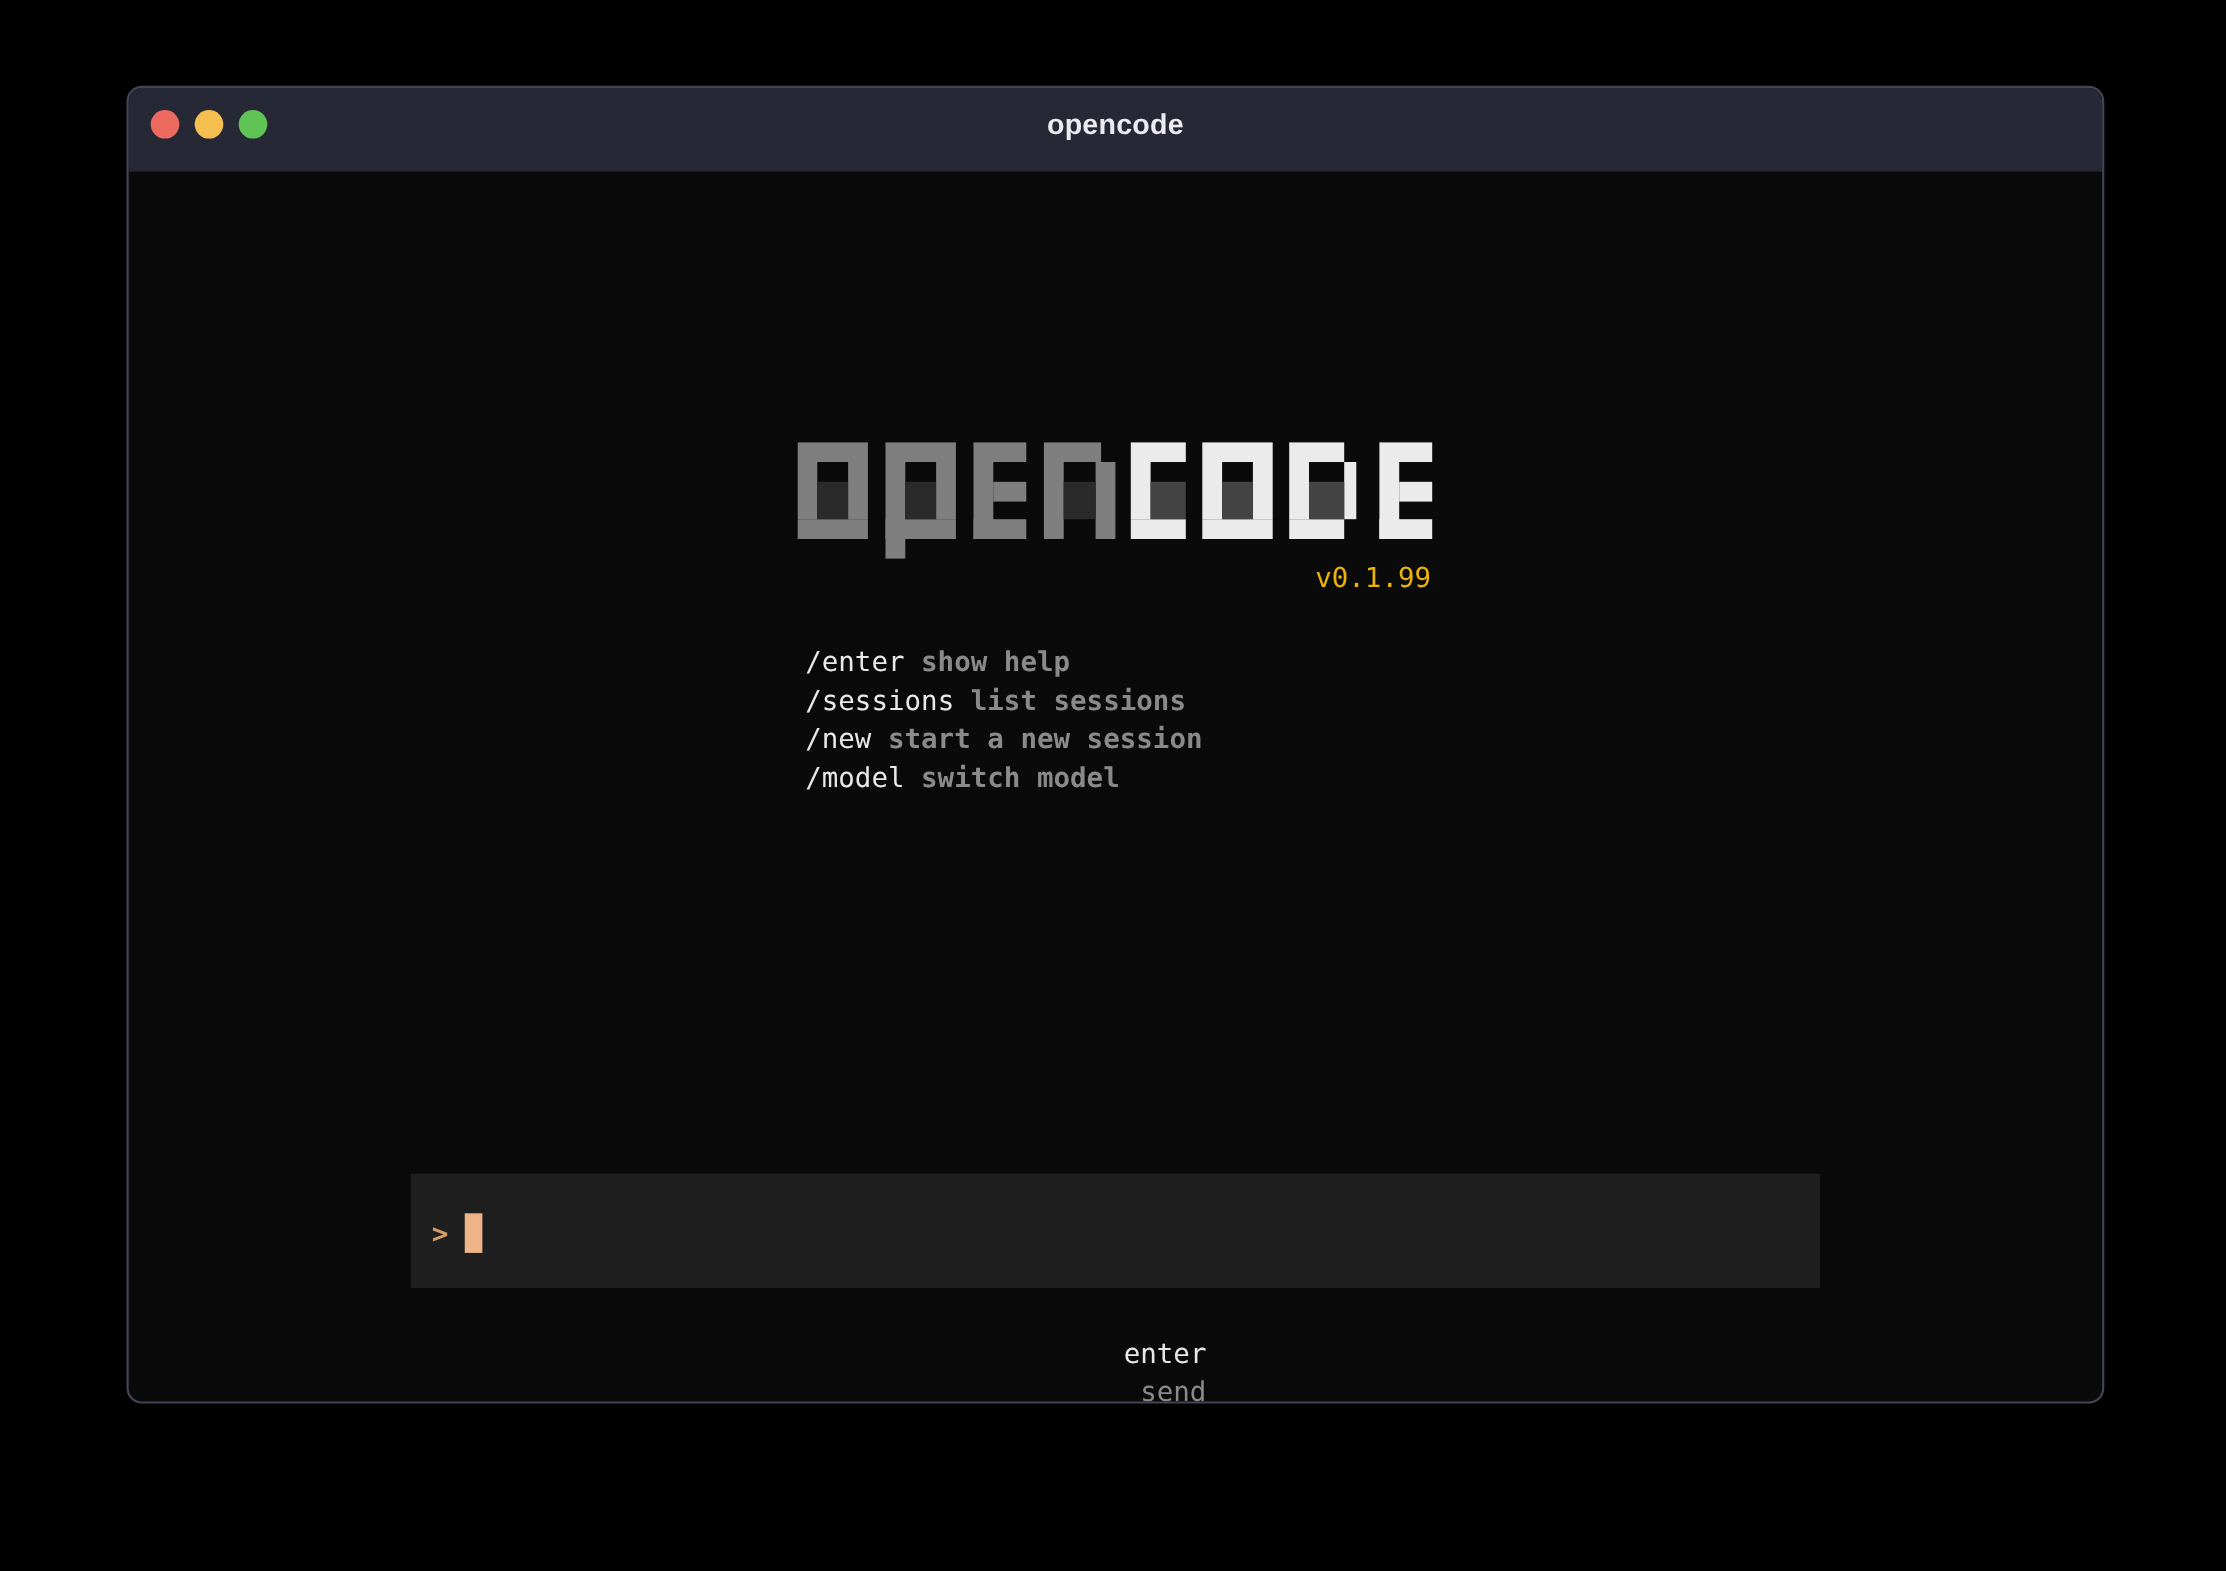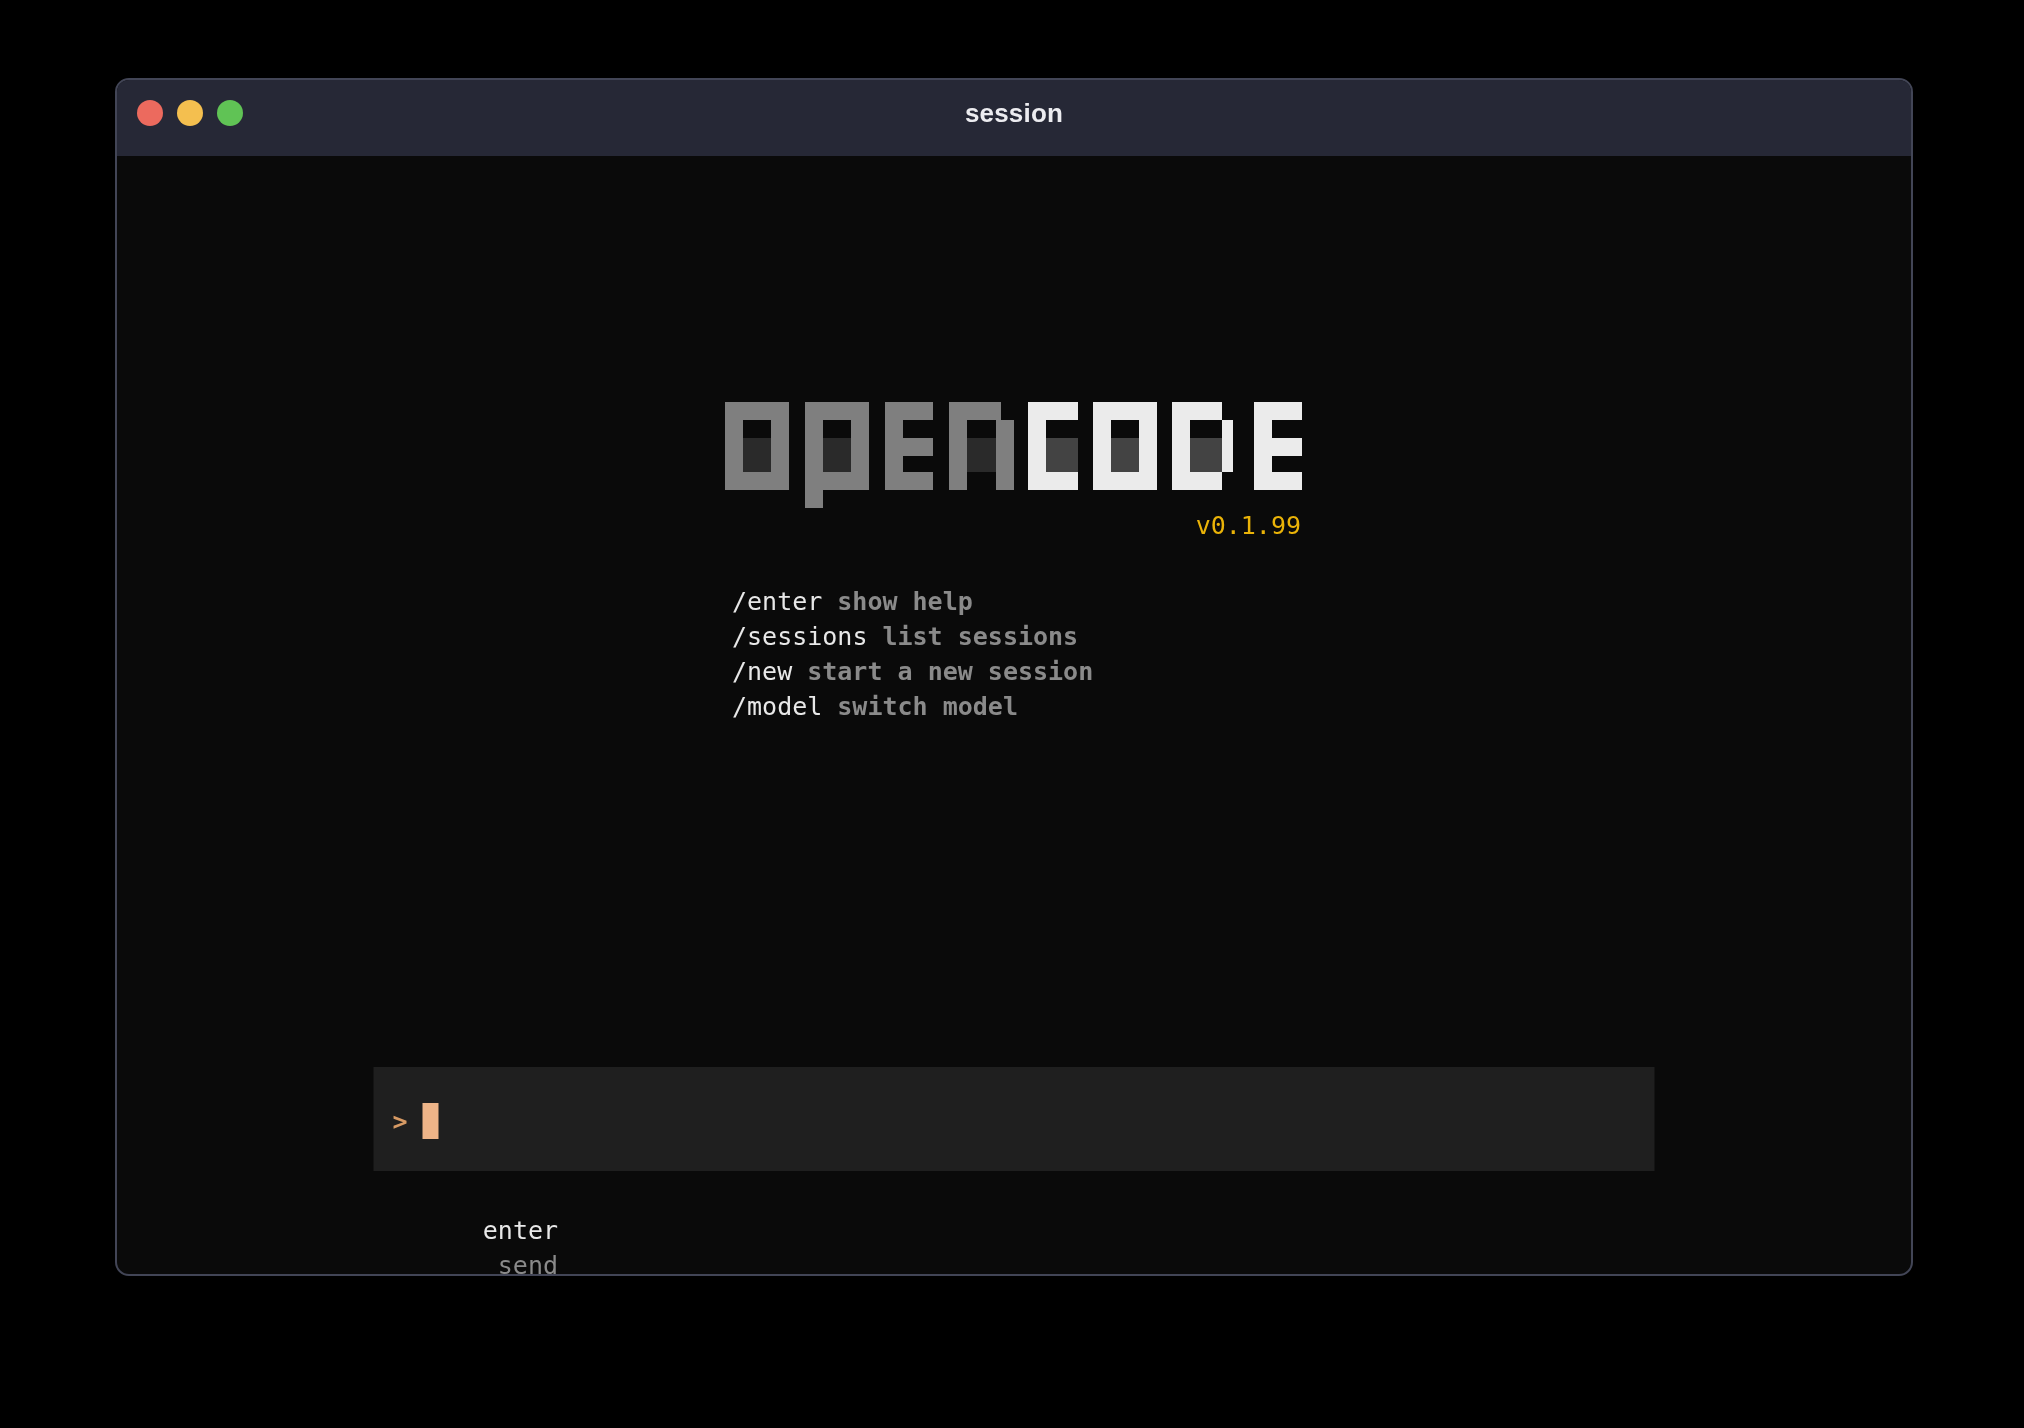--- a/index.html
+++ b/index.html
@@ -40,40 +40,40 @@
   .cmd-row .desc { color:#8a8a8a; margin-left:15px;font-weight:bold; }
   .input-box {
     position:absolute; top:987px; left:50%; transform:translateX(-50%);
     width:1281px; height:104px; background:var(--input-bg,#1f1f1f);
   }
   .prompt-line { position:absolute; left:19px; top:36px; height:36px; display:flex; align-items:center; }
   .prompt-char { color:var(--prompt-orange,#d79a64); font-size:25px; font-weight:bold; }
   .cursor { width:16px; height:36px; margin-left:15px; background:var(--cursor-peach,#eeb488); }
   .footer {
     position:absolute; top:1098px; left:50%; transform:translateX(-50%);
-    width:1281px; padding:0 19px; display:flex; justify-content:flex-start;
+    width:1281px; padding:0 19px; display:flex; justify-content:center;
     font-size:25px; line-height:35px; white-space:pre;
   }
   .footer .white { color:#e8e8e8; }
   .footer .gray  { color:#8a8a8a; }
   .footer-left .gray { margin-left:15px; }
   .footer-right .white { margin-left:15px; }
 </style>
 </head>
 <body>
 
 <div class="window">
 
   <div class="titlebar">
     <div class="traffic">
       <span class="light red"></span>
       <span class="light yellow"></span>
       <span class="light green"></span>
     </div>
-    <div class="title">session</div>
+    <div class="title">opencode</div>
   </div>
 
   <div class="logo-wrap">
     <svg class="logo-svg" viewBox="0 0 578 106">
 
       <g fill="#7f7f7f">
 
         <rect x="0" y="0" width="64" height="18"></rect>
           <rect x="0" y="18" width="18" height="52"></rect>
           <rect x="46" y="18" width="18" height="52"></rect>

